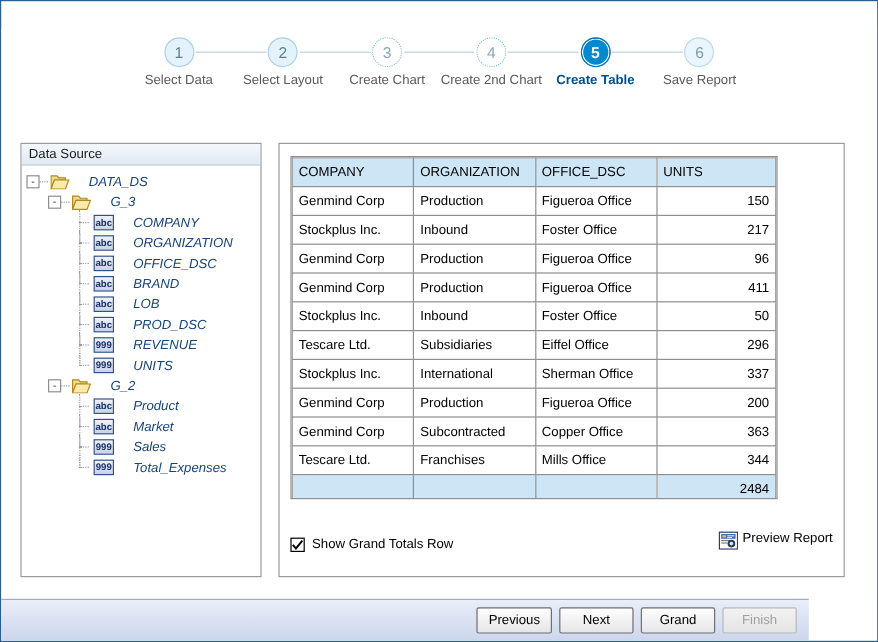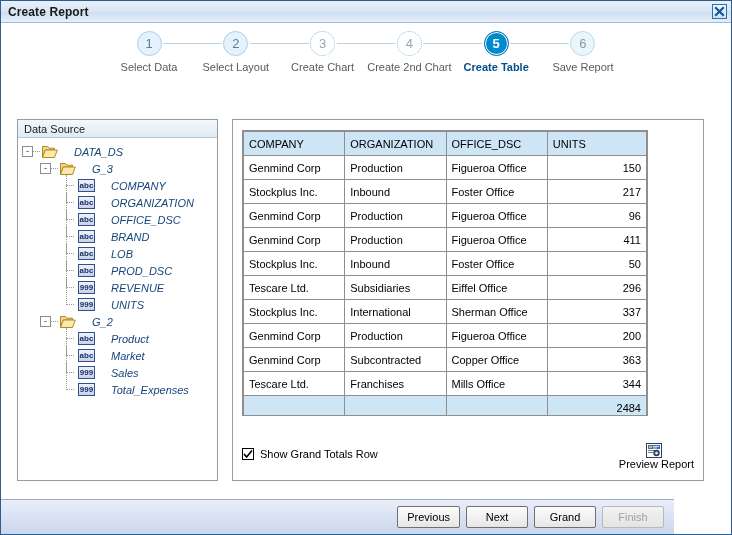--- a/index.html
+++ b/index.html
@@ -245,23 +245,22 @@
     border: 1px solid #000;
     background: #fff;
     display: inline-flex; align-items: center; justify-content: center;
     flex: 0 0 auto; cursor: pointer;
   }
   .cbox svg { display: block; }
   #opt-row .cb-label { margin-left: 6px; font-size: 11px; }
 
   #preview-link {
     position: absolute; right: 9px; top: 323px;
-    display: flex; align-items: center;
+    display: flex; 
     cursor: pointer;
-    flex-direction: column;
   }
   #preview-link .pv-label { margin-left: 4px; font-size: 11px; color: #000; }
   .ico-preview {
     width: 16px; height: 15px;
     border: 1px solid #3a3a6a;
     background: #fff;
     position: relative;
     flex: 0 0 auto;
     overflow: hidden;
   }
@@ -297,28 +296,20 @@
     position: absolute; left: 0; top: 86px;
     width: 730px; height: 413px;
     background: #ffffff;
   }
 </style>
 </head>
 <body>
 
 <div id="app">
 
-  <div id="titlebar">
-    <span class="title">Create Report</span>
-    <div class="close-btn">
-      <svg width="11" height="11" viewBox="0 0 11 11" aria-hidden="true">
-        <path d="M2 2 L9 9 M9 2 L2 9" stroke="#12569e" stroke-width="2.2" stroke-linecap="square"></path>
-      </svg>
-    </div>
-  </div>
 
   <div id="content-bg"></div>
 
   <div id="steps">
     <div class="steps-row" id="steps-row">
         <div class="step done">
           <div class="bubble">1</div>
           <div class="lbl">Select Data</div>
         </div>
         <div class="step done">

